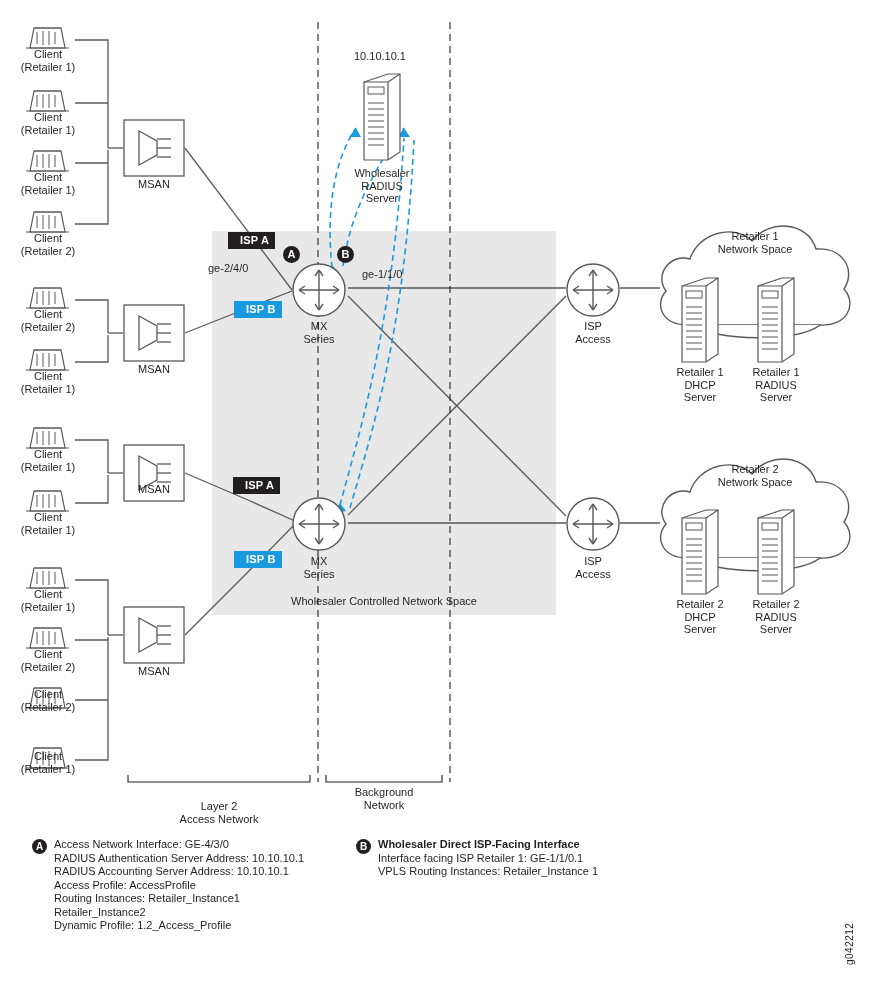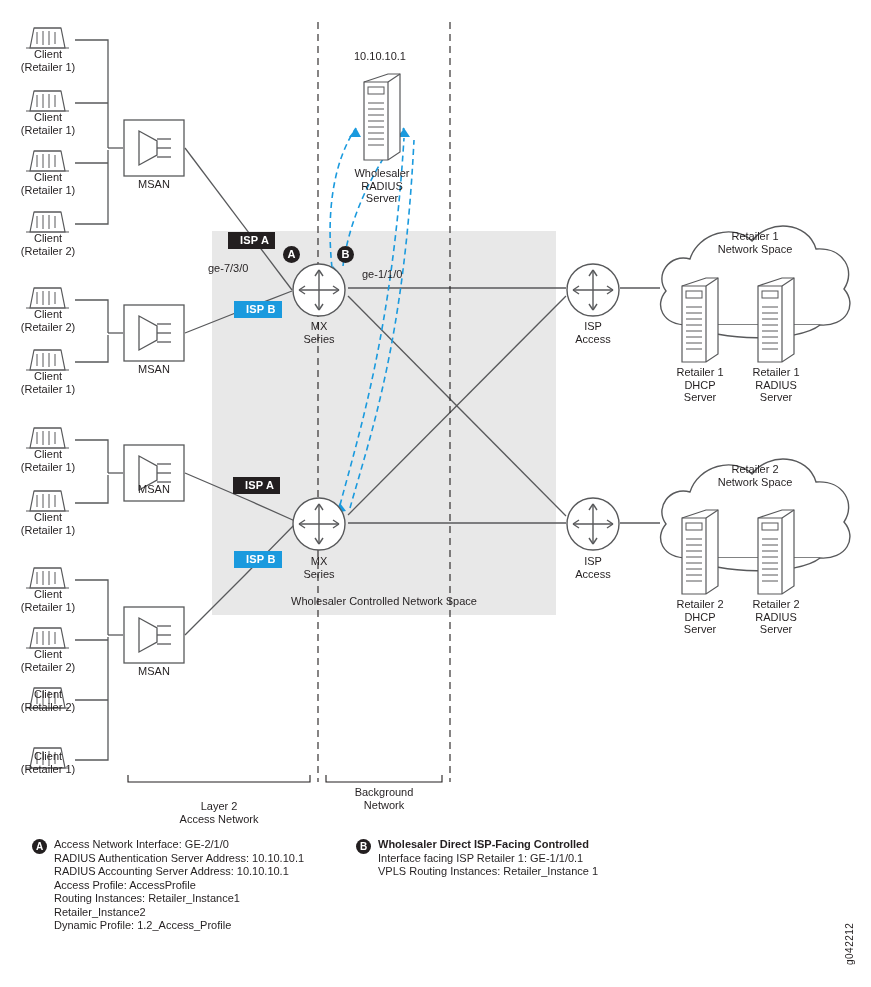--- a/index.html
+++ b/index.html
@@ -628,42 +628,42 @@
 Server</div>
 
   <div class="isp-tag isp-a" style="left:228px; top:232px;">ISP A</div>
   <div class="isp-tag isp-b" style="left:234px; top:301px;">ISP B</div>
   <div class="isp-tag isp-a" style="left:233px; top:477px;">ISP A</div>
   <div class="isp-tag isp-b" style="left:234px; top:551px;">ISP B</div>
 
   <div class="circ-badge" style="left:283px; top:246px;">A</div>
   <div class="circ-badge" style="left:337px; top:246px;">B</div>
 
-  <div class="lbl abs" style="left:208px; top:262px; width:76px; text-align:left;">ge-7/3/0</div>
+  <div class="lbl abs" style="left:208px; top:262px; width:76px; text-align:left;">ge-2/4/0</div>
   <div class="lbl abs" style="left:362px; top:268px; width:76px; text-align:left;">ge-1/1/0</div>
 
   <div class="lbl abs" style="left:214px; top:595px; width:340px; font-weight:normal;">Wholesaler Controlled Network Space</div>
   <div class="lbl abs" style="left:159px; top:800px; width:120px;text-align:center;">Layer 2
 Access Network</div>
   <div class="lbl abs" style="left:324px; top:786px; width:120px;">Background
 Network</div>
 
   <div class="legend" style="left:32px; top:838px; width:340px;">
     <div class="legend-badge">A</div>
-    <div class="ltxt">Access Network Interface: GE-2/1/0</div>
+    <div class="ltxt">Access Network Interface: GE-4/3/0</div>
     <div class="ltxt">RADIUS Authentication Server Address: 10.10.10.1</div>
     <div class="ltxt">RADIUS Accounting Server Address: 10.10.10.1</div>
     <div class="ltxt">Access Profile: AccessProfile</div>
     <div class="ltxt">Routing Instances: Retailer_Instance1</div>
     <div class="ltxt">Retailer_Instance2</div>
     <div class="ltxt">Dynamic Profile: 1.2_Access_Profile</div>
   </div>
 
   <div class="legend" style="left:356px; top:838px; width:330px;">
     <div class="legend-badge">B</div>
-    <div class="ltxt lhead">Wholesaler Direct ISP-Facing Controlled</div>
+    <div class="ltxt lhead">Wholesaler Direct ISP-Facing Interface</div>
     <div class="ltxt">Interface facing ISP Retailer 1: GE-1/1/0.1</div>
     <div class="ltxt">VPLS Routing Instances: Retailer_Instance 1</div>
   </div>
 
   <div class="sidecode" style="left:844px; top:965px;">g042212</div>
 
 </div>
 
 </body></html>

